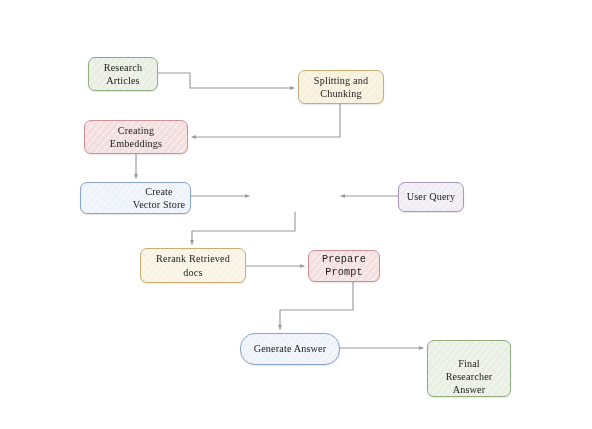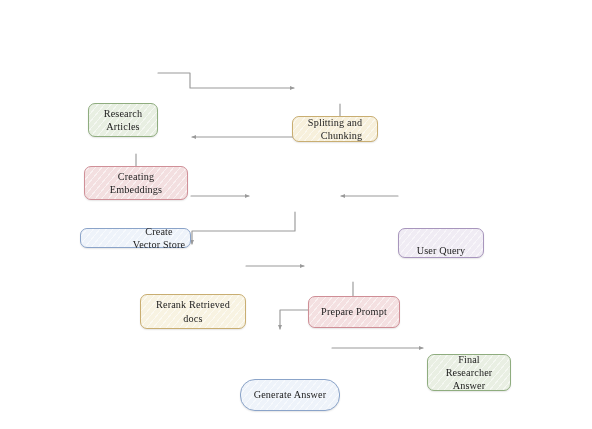--- a/index.html
+++ b/index.html
@@ -37,21 +37,20 @@
     line-height: 1.28;
     letter-spacing: 0.15px;
     z-index: 3;
     background-image: repeating-linear-gradient(
         -50deg,
         rgba(255,255,255,0.55) 0px,
         rgba(255,255,255,0.55) 1px,
         rgba(255,255,255,0) 1px,
         rgba(255,255,255,0) 5px);
     box-shadow: 0 1px 1.5px rgba(0,0,0,0.10);
-    margin-top: 46px;
   }
   .node .lbl {
     display: block;
     white-space: pre-line;
     padding: 0 3px;
   }
 </style>
 </head>
 <body>
 
@@ -69,42 +68,42 @@
       <polyline points="398,196 341,196" fill="none" stroke="#9a9a9a" stroke-width="1.15" stroke-linejoin="round" stroke-linecap="round" marker-end="url(#arrow)"></polyline>
       <polyline points="295,212 295,231 192,231 192,244" fill="none" stroke="#9a9a9a" stroke-width="1.15" stroke-linejoin="round" stroke-linecap="round" marker-end="url(#arrow)"></polyline>
       <polyline points="246,266 304,266" fill="none" stroke="#9a9a9a" stroke-width="1.15" stroke-linejoin="round" stroke-linecap="round" marker-end="url(#arrow)"></polyline>
       <polyline points="353,282 353,310 280,310 280,329" fill="none" stroke="#9a9a9a" stroke-width="1.15" stroke-linejoin="round" stroke-linecap="round" marker-end="url(#arrow)"></polyline>
       <polyline points="332,348 423,348" fill="none" stroke="#9a9a9a" stroke-width="1.15" stroke-linejoin="round" stroke-linecap="round" marker-end="url(#arrow)"></polyline>
     </svg>
 <div class="node" style="left: 88px; top: 57px; width: 70px; height: 34px; background-color: rgb(232, 239, 226); border-color: rgb(143, 173, 127);">
       <span class="lbl">Research
 Articles</span>
     </div>
-    <div class="node" style="left: 292px; top: 70px; width: 86px; height: 26px; background-color: rgb(247, 240, 220); border-color: rgb(201, 174, 114); text-align: right;">
+    <div class="node" style="left: 298px; top: 70px; width: 86px; height: 34px; background-color: rgb(247, 240, 220); border-color: rgb(201, 174, 114);">
       <span class="lbl">Splitting and
 Chunking</span>
     </div>
     <div class="node" style="left: 84px; top: 120px; width: 104px; height: 34px; background-color: rgb(243, 223, 224); border-color: rgb(208, 144, 152); justify-content: center;">
       <span class="lbl">Creating
 Embeddings</span>
     </div>
-    <div class="node" style="left: 80px; top: 182px; width: 111px; height: 20px; background-color: rgb(238, 243, 250); border-color: rgb(139, 164, 201); padding-left: 47px;">
+    <div class="node" style="left: 80px; top: 182px; width: 111px; height: 32px; background-color: rgb(238, 243, 250); border-color: rgb(139, 164, 201); padding-left: 47px;">
       <span class="lbl">Create Vector Store</span>
     </div>
-    <div class="node" style="left: 398px; top: 182px; width: 86px; height: 30px; background-color: rgb(240, 236, 244); border-color: rgb(168, 150, 189); align-items: flex-end;">
+    <div class="node" style="left: 398px; top: 182px; width: 66px; height: 30px; background-color: rgb(240, 236, 244); border-color: rgb(168, 150, 189);">
       <span class="lbl">User Query</span>
     </div>
     <div class="node" style="left: 140px; top: 248px; width: 106px; height: 35px; background-color: rgb(248, 243, 226); border-color: rgb(201, 174, 114); align-items: center;">
       <span class="lbl">Rerank Retrieved
 docs</span>
     </div>
-    <div class="node" style="left: 308px; top: 250px; width: 92px; height: 32px; background-color: rgb(244, 224, 225); border-color: rgb(207, 142, 150);">
+    <div class="node" style="left: 308px; top: 250px; width: 72px; height: 32px; background-color: rgb(244, 224, 225); border-color: rgb(207, 142, 150); font-family: Liberation Mono, monospace;">
       <span class="lbl">Prepare Prompt</span>
     </div>
     <div class="node" style="left: 240px; top: 333px; width: 100px; height: 32px; background-color: rgb(238, 243, 250); border-color: rgb(139, 164, 201); border-radius: 15px;">
       <span class="lbl">Generate Answer</span>
     </div>
-    <div class="node" style="left: 427px; top: 308px; width: 84px; height: 37px; background-color: rgb(233, 239, 227); border-color: rgb(143, 173, 127);">
+    <div class="node" style="left: 427px; top: 340px; width: 84px; height: 57px; background-color: rgb(233, 239, 227); border-color: rgb(143, 173, 127); align-items: flex-end;">
       <span class="lbl">Final
 Researcher
 Answer</span>
     </div>
   </div>
 
 </body></html>

